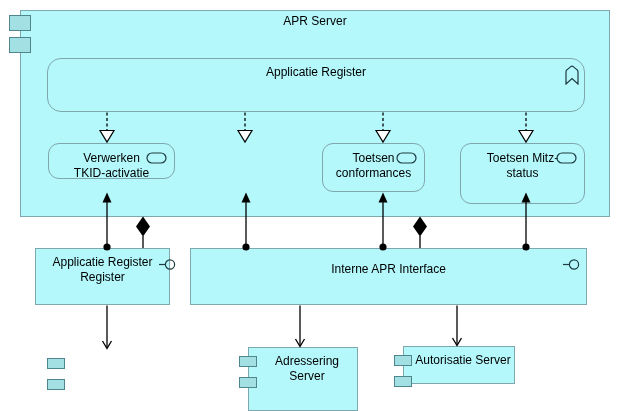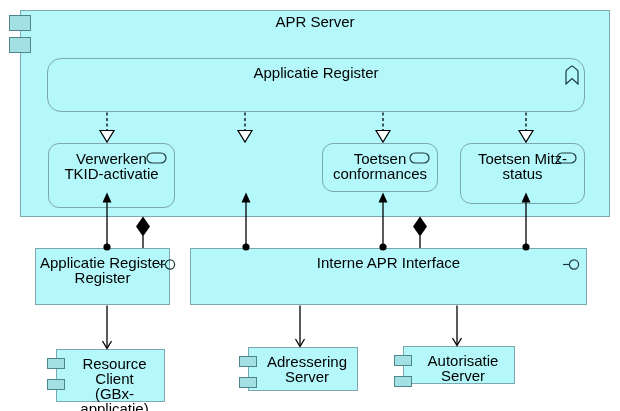--- a/index.html
+++ b/index.html
@@ -6,21 +6,21 @@
     --fill:#B4F8FB;
     --border:#7FA7AE;
     --tab-fill:#A3E0E4;
     --tab-border:#4F868D;
     --conn:#000000;
     --text:#000000;
   }
   *{margin:0;padding:0;box-sizing:border-box;}
   body{background:#fff;font-family:"Liberation Sans",sans-serif;}
   .canvas{position:relative;width:620px;height:411px;background:#fff;overflow:hidden;
-          font-size:15px;color:var(--text);}
+          font-size:12px;color:var(--text);}
   .el{position:absolute;background:var(--fill);border:1px solid var(--border);}
   .label{width:100%;text-align:center;line-height:15px;}
   .rounded{border-radius:11px;}
   .bigrounded{border-radius:14px;}
   .tab{position:absolute;background:var(--tab-fill);border:1px solid var(--tab-border);}
   .svglayer{position:absolute;left:0;top:0;pointer-events:none;}
   .iconabs{position:absolute;}
   svg{display:block;}
 </style>
 </head>
@@ -37,34 +37,34 @@
 
   <div class="el bigrounded" style="left:47px;top:58px;width:538px;height:54px;">
     <div class="label" style="padding-top:6px;">Applicatie Register</div>
     <span class="iconabs" style="right:5px;top:6px;">
       <svg width="14" height="20" viewBox="0 0 14 20">
         <path d="M1 19 L1 7 Q1 5.5 2.2 4.6 L5.8 1.6 Q7 0.7 8.2 1.6 L11.8 4.6 Q13 5.5 13 7 L13 19 L7 13.5 Z" fill="none" stroke="#1d3b40" stroke-width="1.2"></path>
       </svg>
     </span>
   </div>
 
-  <div class="el rounded" style="left:48px;top:143px;width:127px;height:65px;">
+  <div class="el rounded" style="left:48px;top:143px;width:127px;height:36px;">
     <div class="label" style="padding-top:7px;">
       <div>Verwerken</div>
       <div>TKID-activatie</div>
     </div>
     <span class="iconabs" style="right:7px;top:8px;">
       <svg width="21" height="12" viewBox="0 0 21 12">
           <rect x="1" y="1" width="19" height="10" rx="5" ry="5" fill="none" stroke="#1d3b40" stroke-width="1.2"></rect>
         </svg>
     </span>
   </div>
 
 
-  <div class="el rounded" style="left:322px;top:143px;width:116px;height:49px;">
+  <div class="el rounded" style="left:322px;top:143px;width:103px;height:49px;">
     <div class="label" style="padding-top:7px;">
       <div>Toetsen</div>
       <div>conformances</div>
     </div>
     <span class="iconabs" style="right:7px;top:8px;">
       <svg width="21" height="12" viewBox="0 0 21 12">
           <rect x="1" y="1" width="19" height="10" rx="5" ry="5" fill="none" stroke="#1d3b40" stroke-width="1.2"></rect>
         </svg>
     </span>
   </div>
@@ -88,41 +88,35 @@
     </div>
     <span class="iconabs" style="right:-7px;top:10px;">
       <svg width="17" height="11" viewBox="0 0 17 11">
           <line x1="0" y1="5.5" x2="6" y2="5.5" stroke="#1d3b40" stroke-width="1.2"></line>
           <circle cx="11" cy="5.5" r="4.6" fill="none" stroke="#1d3b40" stroke-width="1.2"></circle>
         </svg>
     </span>
   </div>
 
   <div class="el" style="left:190px;top:248px;width:397px;height:57px;">
-    <div class="label" style="padding-top:6px;">
+    <div class="label" style="padding-top:6px;margin-top:7px;">
       <div>Interne APR Interface</div>
     </div>
     <span class="iconabs" style="right:6px;top:10px;">
       <svg width="17" height="11" viewBox="0 0 17 11">
           <line x1="0" y1="5.5" x2="6" y2="5.5" stroke="#1d3b40" stroke-width="1.2"></line>
           <circle cx="11" cy="5.5" r="4.6" fill="none" stroke="#1d3b40" stroke-width="1.2"></circle>
         </svg>
     </span>
   </div>
 
-  <div class="el" style="left:56px;top:349px;width:109px;height:53px;">
-    <div class="label" style="padding-top:6px;padding-left:8px;">
-      <div>Resource Client</div>
-      <div>(GBx-applicatie)</div>
-    </div>
-  </div>
   <div class="tab" style="left:47px;top:358px;width:18px;height:11px;"></div>
   <div class="tab" style="left:47px;top:379px;width:18px;height:11px;"></div>
 
-  <div class="el" style="left:248px;top:347px;width:110px;height:44px;">
+  <div class="el" style="left:248px;top:347px;width:110px;height:64px;">
     <div class="label" style="padding-top:6px;padding-left:8px;">
       <div>Adressering</div>
       <div>Server</div>
     </div>
   </div>
   <div class="tab" style="left:239px;top:356px;width:18px;height:11px;"></div>
   <div class="tab" style="left:239px;top:377px;width:18px;height:11px;"></div>
 
   <div class="el" style="left:403px;top:346px;width:112px;height:38px;">
     <div class="label" style="padding-top:6px;padding-left:8px;">

